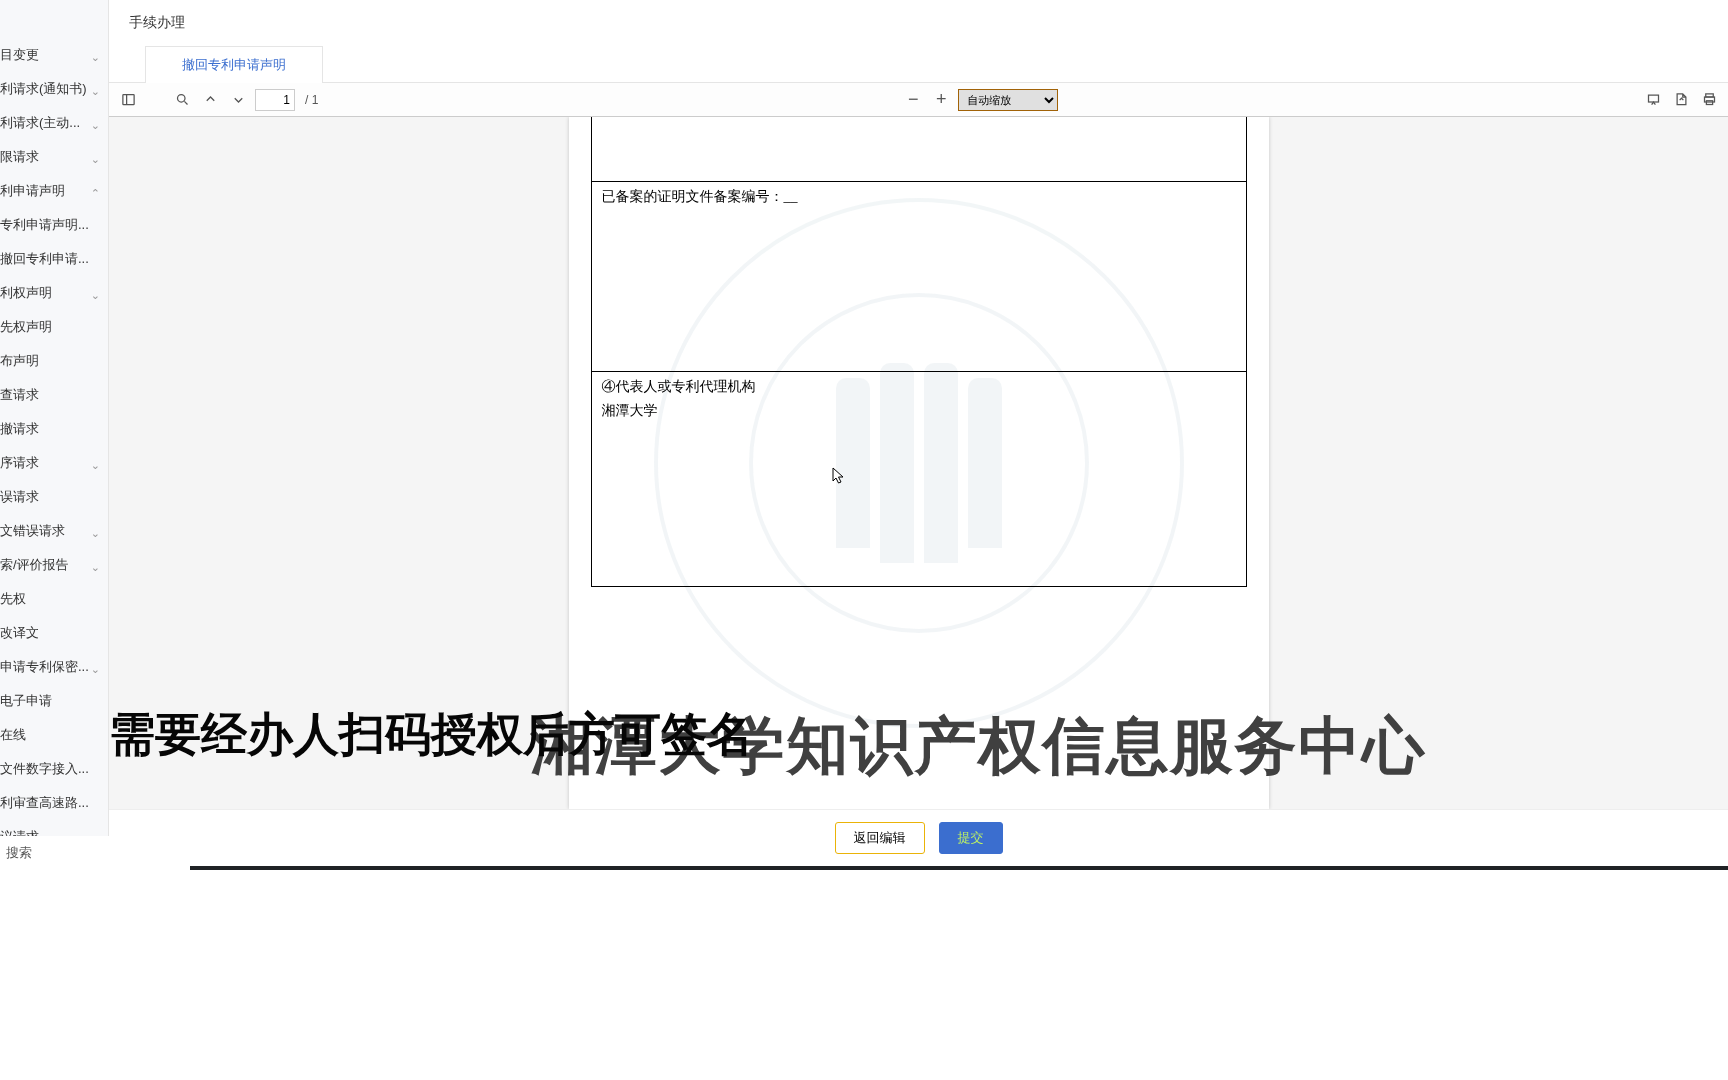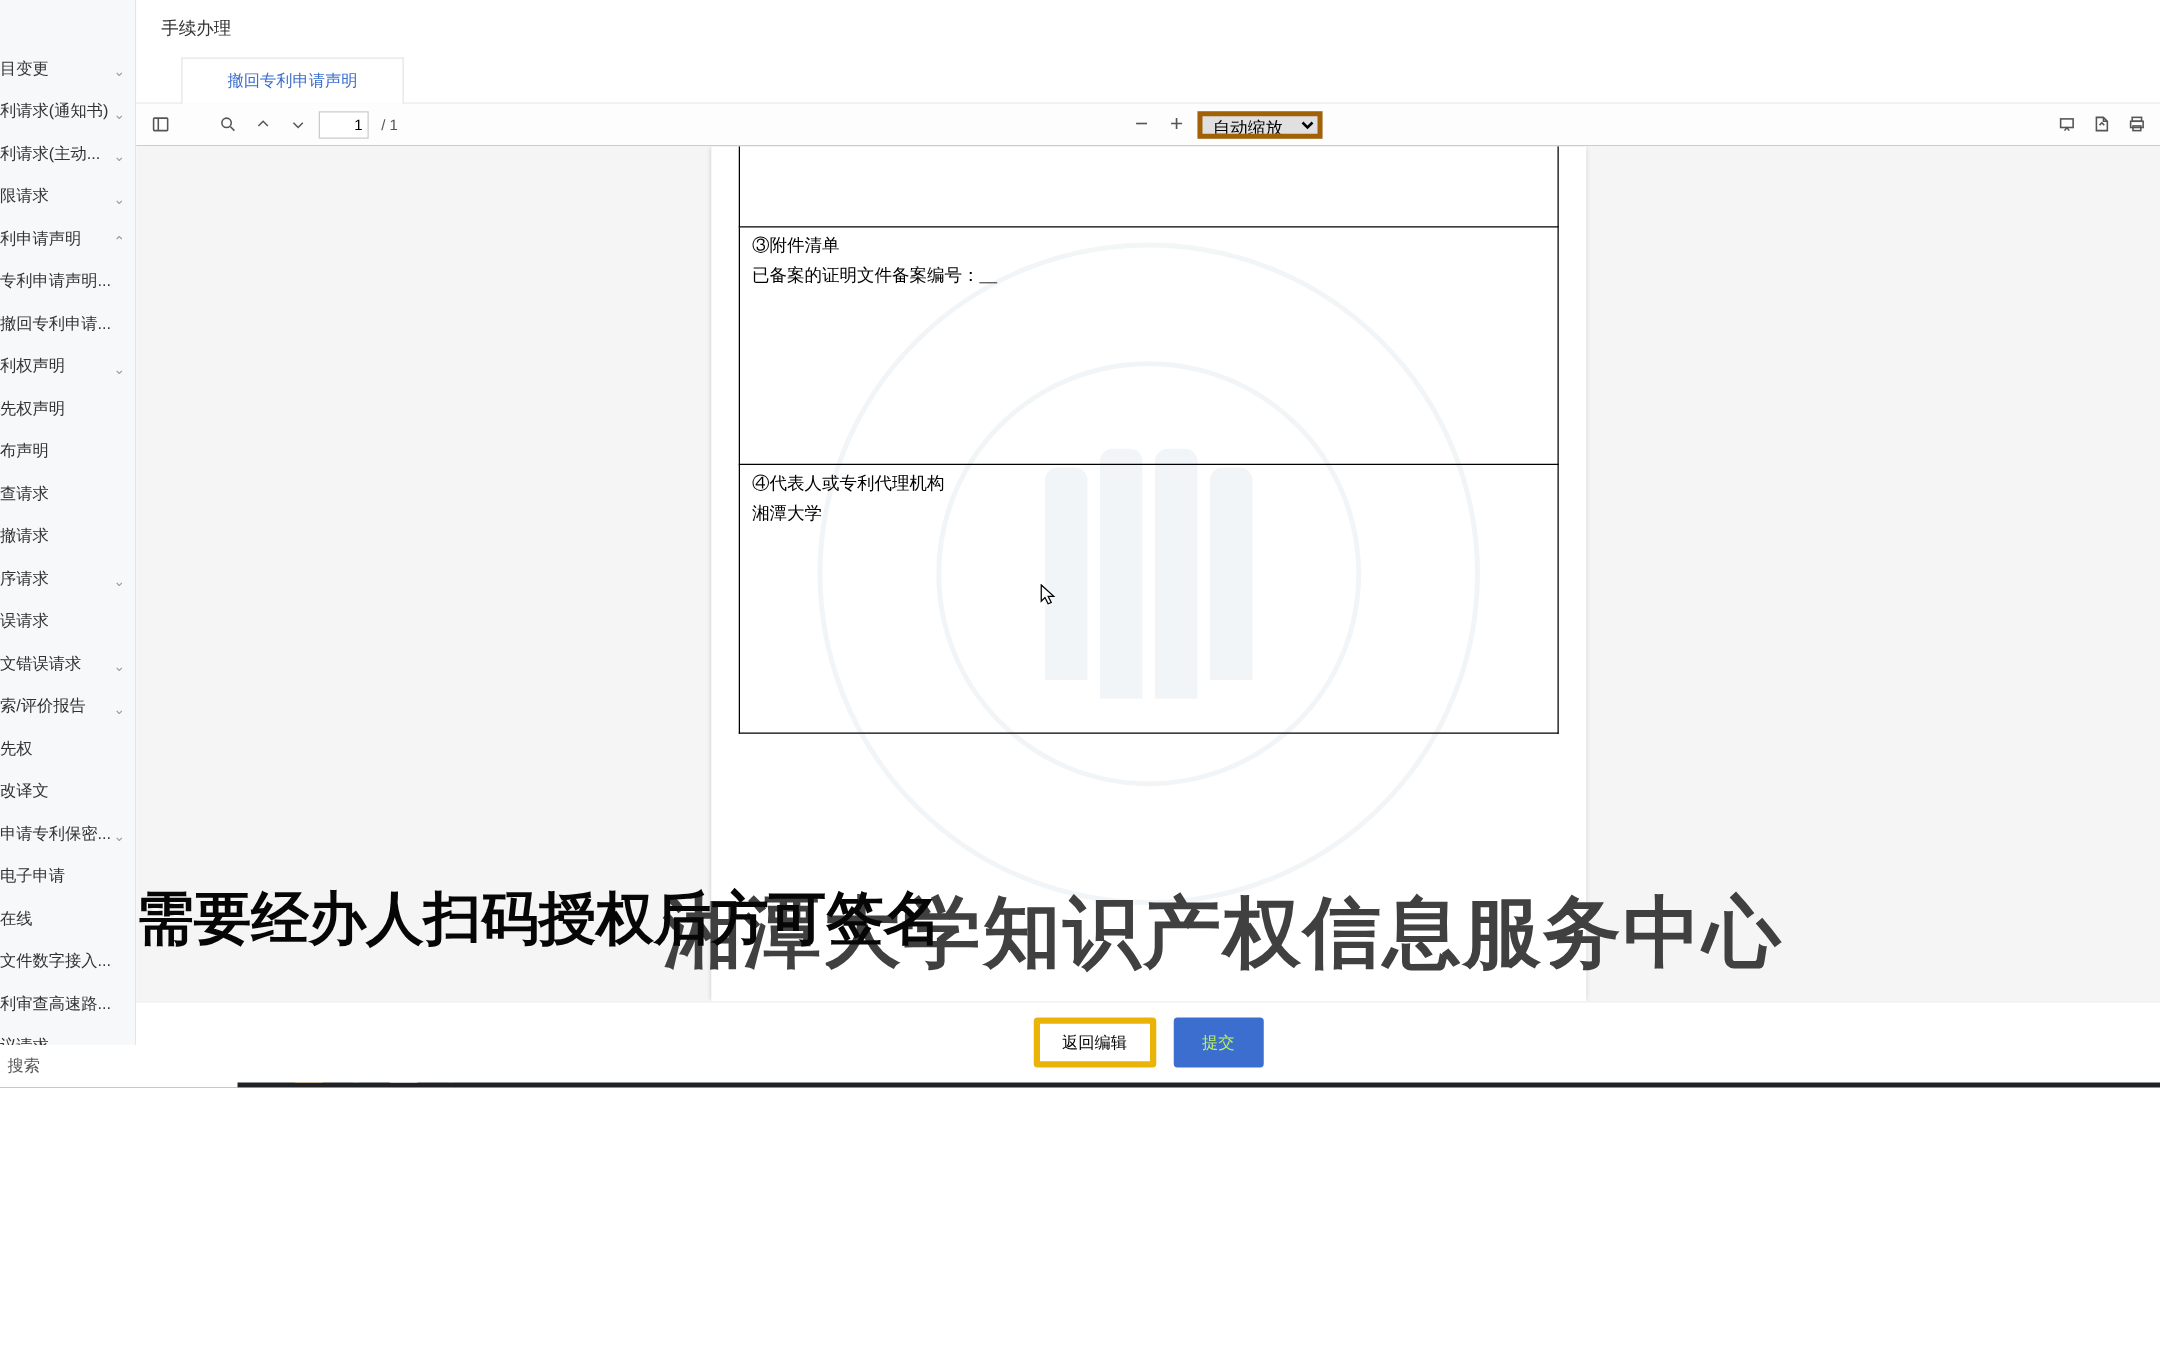--- a/index.html
+++ b/index.html
@@ -17,42 +17,42 @@
 
 .tab-bar { border-bottom: 1px solid #e5e5e5; padding-left: 36px; }
 .tab { display: inline-block; padding: 9px 36px; border: 1px solid #e5e5e5; border-bottom: none; background: #fff; color: #3b6ecf; font-size: 13px; cursor: pointer; margin-bottom: -1px; position: relative; z-index: 1; }
 
 .pdf-toolbar { display: flex; align-items: center; padding: 4px 8px; border-bottom: 1px solid #ccc; background: #fdfdfd; height: 34px; gap: 6px; }
 .pdf-toolbar .spacer { flex: 1; }
 .pdf-tb-btn { width: 22px; height: 22px; display: inline-flex; align-items: center; justify-content: center; color: #555; cursor: pointer; font-size: 15px; }
 .pdf-tb-btn svg { width: 15px; height: 15px; }
 .page-input { width: 40px; height: 22px; text-align: right; border: 1px solid #ccc; font-size: 12px; padding-right: 4px; }
 .page-total { font-size: 12px; color: #555; margin-left: 4px; }
-.zoom-select { height: 22px; font-size: 14px; border: 4px solid #a16207; background: #e0e0e0; padding: 0 4px; width: 100px; }
+.zoom-select { height: 22px; font-size: 11px; border: 1px solid #a16207; background: #e0e0e0; padding: 0 4px; width: 100px; }
 
 .pdf-viewport { flex: 1; background: #f5f5f5; overflow: hidden; position: relative; display: flex; justify-content: center; }
 .pdf-page { width: 700px; background: #fff; box-shadow: 0 0 4px rgba(0,0,0,0.2); position: relative; }
 .pdf-watermark { position: absolute; inset: 0; display: flex; align-items: center; justify-content: center; pointer-events: none; }
 .pdf-watermark .circle { width: 530px; height: 530px; border: 4px solid #e8eef1; border-radius: 50%; display: flex; align-items: center; justify-content: center; opacity:.55;}
 .pdf-watermark .inner { width: 340px; height: 340px; border: 4px solid #e8eef1; border-radius: 50%; position: relative; display: flex; align-items: center; justify-content: center; gap: 10px; }
 .pdf-watermark .bar { width: 34px; height: 170px; background: #e8eef1; border-radius: 10px 10px 0 0; }
 
 .pdf-content { position: relative; padding: 0 22px; }
 .form-box { border: 1px solid #000; border-top: none; }
 .section-empty { height: 65px; }
 .section { padding: 6px 10px; min-height: 190px; font-size: 14px; font-family: "SimSun", serif; color: #000; }
 .section.agent { min-height: 215px; }
 .section-title { font-size: 14px; margin-bottom: 6px; }
 
 .big-watermark { position: absolute; left: 130px; right: 10px; bottom: 78px; text-align: center; font-size: 62px; font-weight: bold; color: #404040; letter-spacing: 2px; pointer-events: none; white-space: nowrap;}
 
 .overlay-text { position: absolute; left: 0; right: 0; bottom: 100px; font-size: 46px; font-weight: 600; color: #060606; pointer-events: none; z-index: 5; }
 
 .action-bar { position: relative; display: flex; justify-content: center; gap: 14px; padding: 12px 0; background: #fff; border-top: 1px solid #eee; z-index: 6; }
-.btn { padding: 6px 18px; border: 5px solid #eab308; border-radius: 3px; font-size: 13px; cursor: pointer; background: #fff; }
+.btn { padding: 6px 18px; border: 1px solid #eab308; border-radius: 3px; font-size: 13px; cursor: pointer; background: #fff; }
 .btn-primary { background: #3b6ecf; color: #bef264; border-color: #3b6ecf; }
 
 .taskbar { position: absolute; left: 0; right: 0; height: 34px; background: #202225; display: flex; align-items: center; color: #fff; font-size: 12px; top: 836px;}
 .tb-search { width: 190px; height: 100%; display: flex; align-items: center; padding-left: 6px; background: #fff; color: #555; font-size: 13px; }
 .tb-btn { width: 38px; height: 100%; display: flex; align-items: center; justify-content: center; cursor: pointer; }
 .tb-btn svg { width: 18px; height: 18px; }
 .tb-spacer { flex: 1; }
 .tb-sys { display: flex; align-items: center; gap: 10px; padding-right: 8px; color: #e8e8e8; font-size: 12px; }
 .tb-sys span { display: inline-flex; align-items: center; gap: 4px; }
 .tb-weather-icon { width: 14px; height: 14px; background: radial-gradient(#f5c84c,#f0a020); border-radius: 50%; display: inline-block; }
@@ -218,21 +218,20 @@
             <span class="bar"></span>
                 <span class="bar" style="height:200px"></span>
                 <span class="bar" style="height:200px"></span>
                 <span class="bar"></span>
           </div>
             </div>
         </div>
         <div class="pdf-content">
           <div class="form-box section-empty"></div>
           <div class="form-box section">
-            <div class="section-title">③附件清单</div>
             <div>已备案的证明文件备案编号：__</div>
           </div>
           <div class="form-box section agent">
             <div class="section-title">④代表人或专利代理机构</div>
             <div>湘潭大学</div>
           </div>
         </div>
       </div>
     </div>
 

